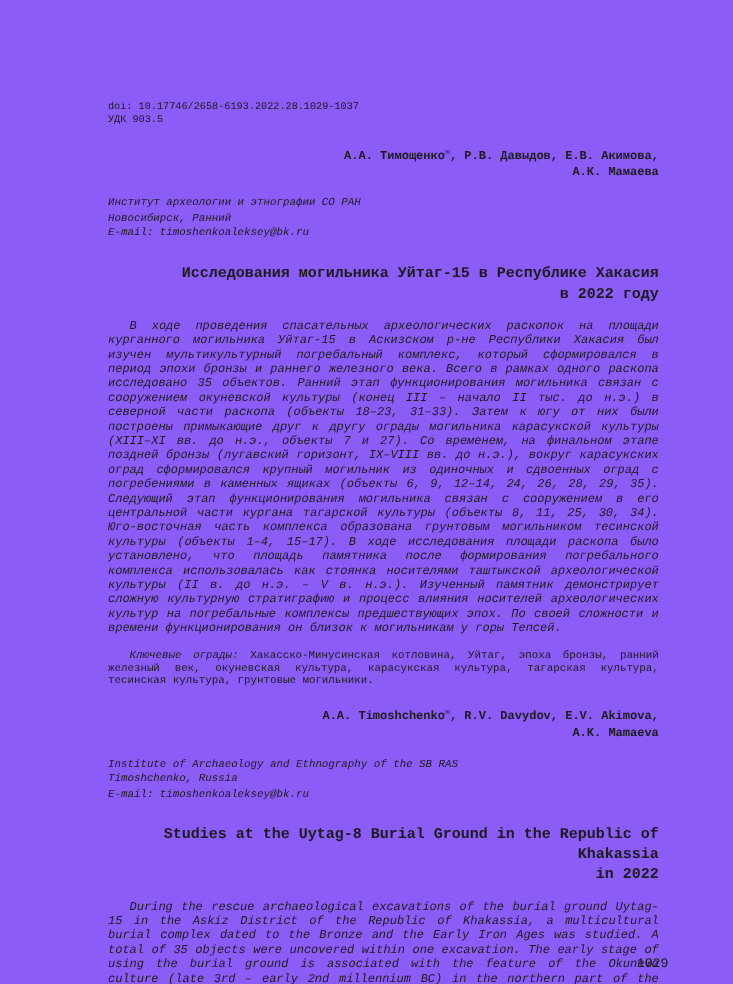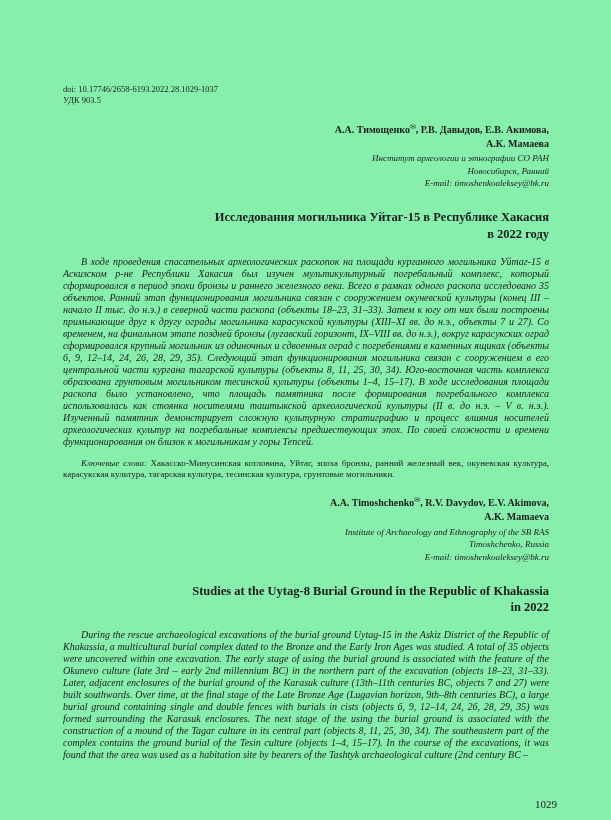--- a/index.html
+++ b/index.html
@@ -1,42 +1,42 @@
 <!DOCTYPE html>
 <html><head>
 <meta charset="utf-8">
 <style>
   html, body { margin: 0; padding: 0; background: #e8e8e8; }
   .page {
     position: relative;
     width: 611px;
     height: 820px;
     margin: 0 auto;
-    background: #86efac;
+    background: #8b5cf6;
     box-sizing: border-box;
-    padding: 84px 62px 0 63px;
-    font-family: Liberation Serif, serif;
+    padding: 84px 62px 0 90px;
+    font-family: Liberation Mono, monospace;
     color: #1c1c1c;
     overflow: hidden;
   }
   .meta-line { font-size: 8.5px; line-height: 1.35; text-align: left; }
   .authors {
     text-align: right;
     font-weight: bold;
     font-size: 10px;
     line-height: 1.35;
     margin-top: 16px;
   }
   .sup-mark { font-size: 7px; vertical-align: super; font-weight: normal; }
   .affiliation {
-    text-align: right;
+    text-align: left;
     font-style: italic;
     font-size: 9px;
     line-height: 1.4;
-    margin-top: 2px;
+    margin-top: 12px;
   }
   .article-title {
     text-align: right;
     font-weight: bold;
     font-size: 12.5px;
     line-height: 1.35;
     margin-top: 19px;
   }
   .abstract {
     font-style: italic;
@@ -81,21 +81,21 @@
     <div>E-mail: timoshenkoaleksey@bk.ru</div>
   </div>
 
   <div class="article-title">
     <div>Исследования могильника Уйтаг-15 в Республике Хакасия</div>
     <div>в 2022 году</div>
   </div>
 
   <p class="abstract">В ходе проведения спасательных археологических раскопок на площади курганного могильника Уйтаг-15 в Аскизском р-не Республики Хакасия был изучен мультикультурный погребальный комплекс, который сформировался в период эпохи бронзы и раннего железного века. Всего в рамках одного раскопа исследовано 35 объектов. Ранний этап функционирования могильника связан с сооружением окуневской культуры (конец III – начало II тыс. до н.э.) в северной части раскопа (объекты 18–23, 31–33). Затем к югу от них были построены примыкающие друг к другу ограды могильника карасукской культуры (XIII–XI вв. до н.э., объекты 7 и 27). Со временем, на финальном этапе поздней бронзы (лугавский горизонт, IX–VIII вв. до н.э.), вокруг карасукских оград сформировался крупный могильник из одиночных и сдвоенных оград с погребениями в каменных ящиках (объекты 6, 9, 12–14, 24, 26, 28, 29, 35). Следующий этап функционирования могильника связан с сооружением в его центральной части кургана тагарской культуры (объекты 8, 11, 25, 30, 34). Юго-восточная часть комплекса образована грунтовым могильником тесинской культуры (объекты 1–4, 15–17). В ходе исследования площади раскопа было установлено, что площадь памятника после формирования погребального комплекса использовалась как стоянка носителями таштыкской археологической культуры (II в. до н.э. – V в. н.э.). Изученный памятник демонстрирует сложную культурную стратиграфию и процесс влияния носителей археологических культур на погребальные комплексы предшествующих эпох. По своей сложности и времени функционирования он близок к могильникам у горы Тепсей.</p>
 
-  <p class="keywords"><span class="kw-label">Ключевые слова:</span><span> Хакасско-Минусинская котловина, Уйтаг, эпоха бронзы, ранний железный век, окуневская культура, карасукская культура, тагарская культура, тесинская культура, грунтовые могильники.</span></p>
+  <p class="keywords"><span class="kw-label">Ключевые ограды:</span><span> Хакасско-Минусинская котловина, Уйтаг, эпоха бронзы, ранний железный век, окуневская культура, карасукская культура, тагарская культура, тесинская культура, грунтовые могильники.</span></p>
 
   <div class="authors en-authors">
     <div><span>A.A. Timoshchenko</span><sup class="sup-mark">✉</sup><span>, R.V. Davydov, E.V. Akimova,</span></div>
     <div>A.K. Mamaeva</div>
   </div>
 
   <div class="affiliation">
     <div>Institute of Archaeology and Ethnography of the SB RAS</div>
     <div>Timoshchenko, Russia</div>
     <div>E-mail: timoshenkoaleksey@bk.ru</div>

